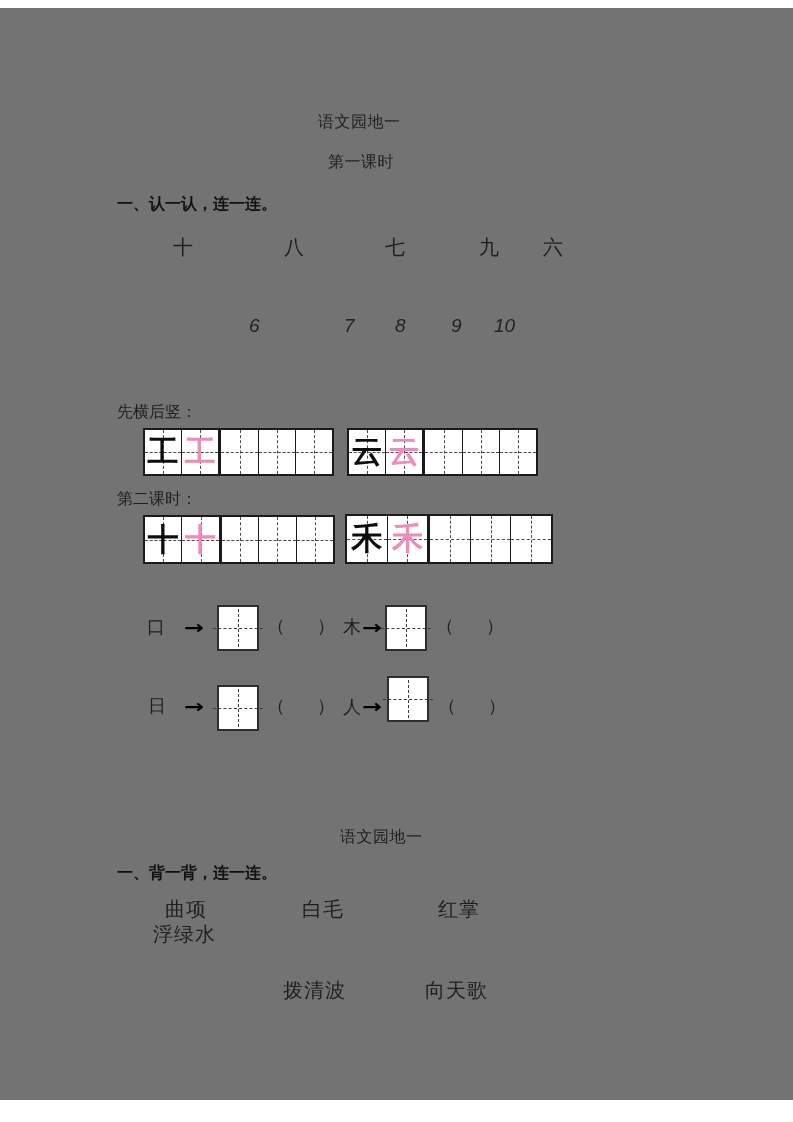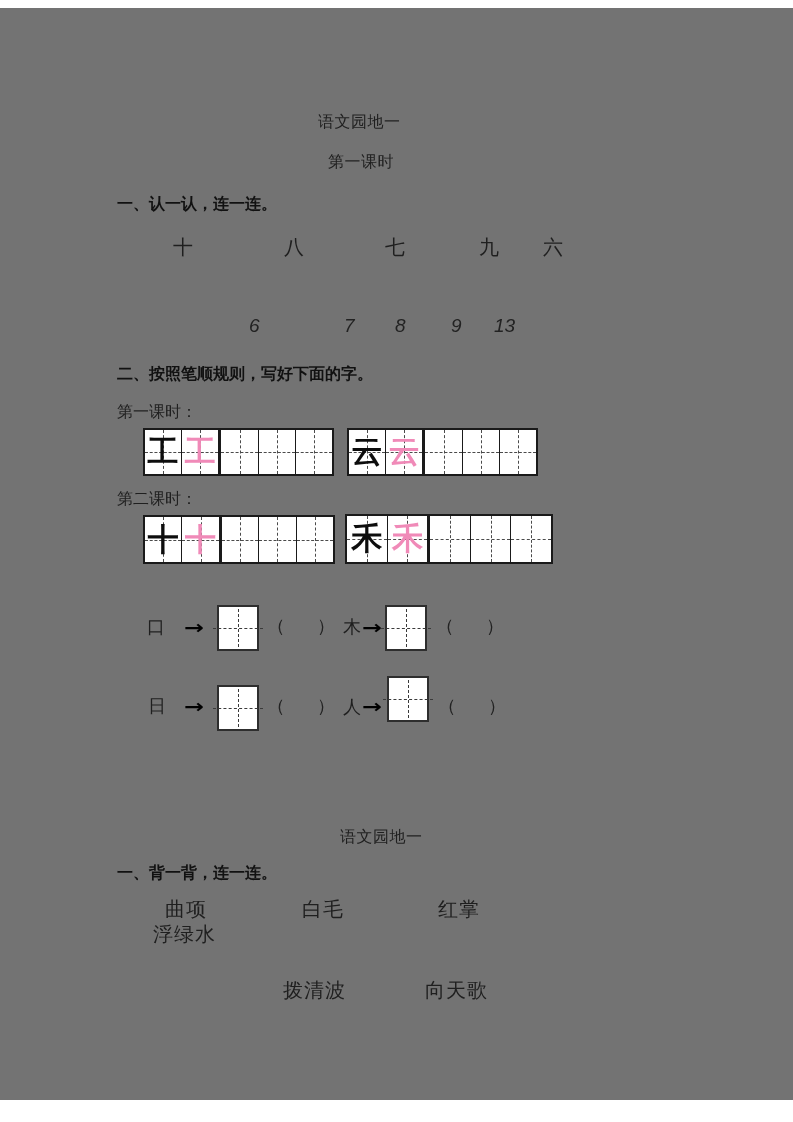--- a/index.html
+++ b/index.html
@@ -78,25 +78,24 @@
   <div class="abs serif t20" style="left:173px;top:227px">十</div>
   <div class="abs serif t20" style="left:284px;top:227px">八</div>
   <div class="abs serif t20" style="left:385px;top:227px">七</div>
   <div class="abs serif t20" style="left:479px;top:227px">九</div>
   <div class="abs serif t20" style="left:543px;top:227px">六</div>
 
   <div class="abs digit" style="left:249px;top:307px">6</div>
   <div class="abs digit" style="left:344px;top:307px">7</div>
   <div class="abs digit" style="left:395px;top:307px">8</div>
   <div class="abs digit" style="left:451px;top:307px">9</div>
-  <div class="abs digit" style="left:494px;top:307px">13</div>
+  <div class="abs digit" style="left:494px;top:307px">10</div>
 
-  <div class="abs hei t16" style="left:117px;top:356px">二、按照笔顺规则，写好下面的字。</div>
 
-  <div class="abs serif t16" style="left:117px;top:394px">第一课时：</div>
+  <div class="abs serif t16" style="left:117px;top:394px">先横后竖：</div>
 
   <div class="grid" style="left:143px;top:420px;width:191px;height:48px">
     <div class="cell">
         <span class="gchar">工</span>
       </div>
     <div class="cell">
         <span class="gchar pink">工</span>
       </div>
     <div class="cell thick"></div>
     <div class="cell"></div>

